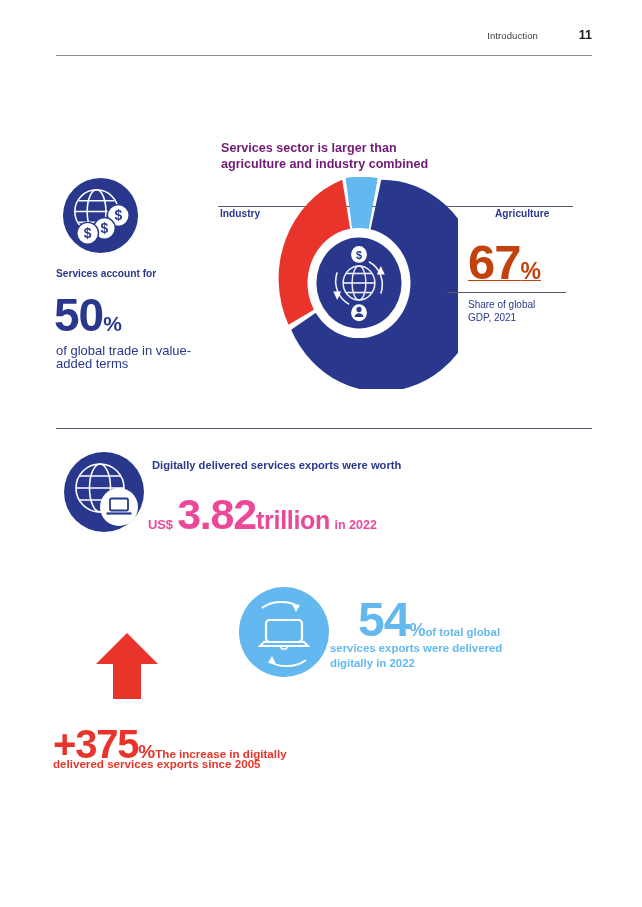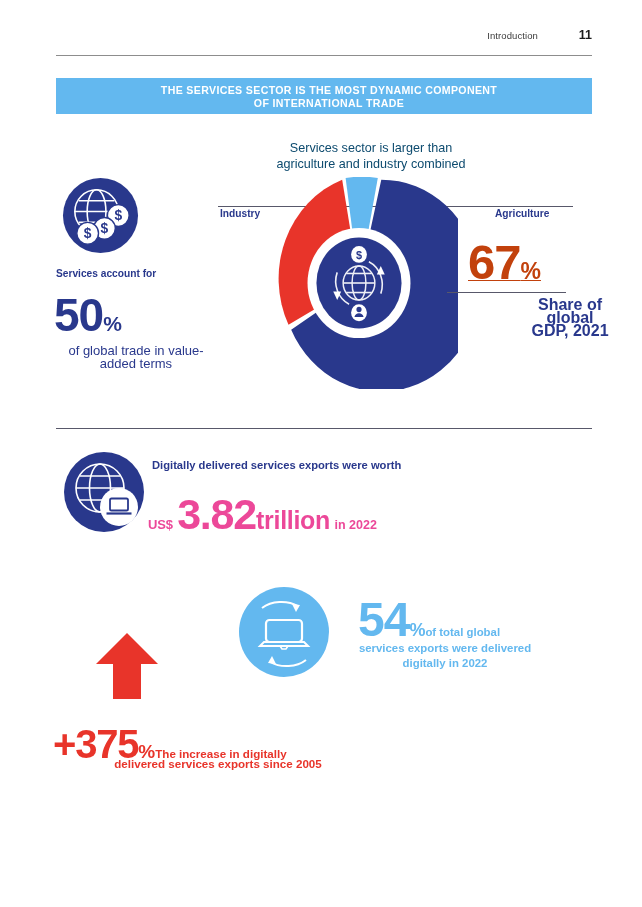--- a/index.html
+++ b/index.html
@@ -10,21 +10,20 @@
   body {
     font-family: "Liberation Sans", sans-serif;
     -webkit-font-smoothing: antialiased;
   }
   .page {
     position: relative;
     width: 642px;
     height: 907px;
     background: #ffffff;
     overflow: hidden;
-    text-align: center;
   }
 
   
   .page-header {
     position: absolute;
     left: 56px;
     top: 30px;
     width: 536px;
     height: 24px;
   }
@@ -71,22 +70,22 @@
     letter-spacing: 0.35px;
     line-height: 12.6px;
   }
 
   
   .donut-heading {
     position: absolute;
     left: 221px;
     top: 140px;
     width: 300px;
-    color: #0c4a6e;
-    font-weight: normal;
+    color: #701a75;
+    font-weight: bold;
     font-size: 12.6px;
     line-height: 16px;
   }
 
   .leader-top {
     position: absolute;
     left: 218px;
     top: 206px;
     width: 355px;
     height: 1px;
@@ -142,24 +141,23 @@
     width: 119px;
     height: 1px;
     background: #58586a;
   }
   .stat-67-note {
     position: absolute;
     left: 468px;
     top: 298px;
     width: 110px;
     color: #29388c;
-    font-weight: bold;
-    font-size: 16px;
+    font-weight: normal;
+    font-size: 10px;
     line-height: 13px;
-    margin-left: 47px;
   }
 
   
   .globe-money {
     position: absolute;
     left: 61px;
     top: 176px;
     width: 79px;
     height: 79px;
   }
@@ -329,24 +327,20 @@
 <body>
 
 <div class="page">
 
   <div class="page-header">
     <div class="header-label">Introduction</div>
     <div class="header-pageno">11</div>
   </div>
   <div class="header-rule"></div>
 
-  <div class="banner">
-    <div class="banner-line">THE SERVICES SECTOR IS THE MOST DYNAMIC COMPONENT</div>
-    <div class="banner-line">OF INTERNATIONAL TRADE</div>
-  </div>
 
   <div class="donut-heading">
     <div>Services sector is larger than</div>
     <div>agriculture and industry combined</div>
   </div>
 
   <div class="leader-top"></div>
   <div class="label-industry">Industry</div>
   <div class="label-agriculture">Agriculture</div>
 

